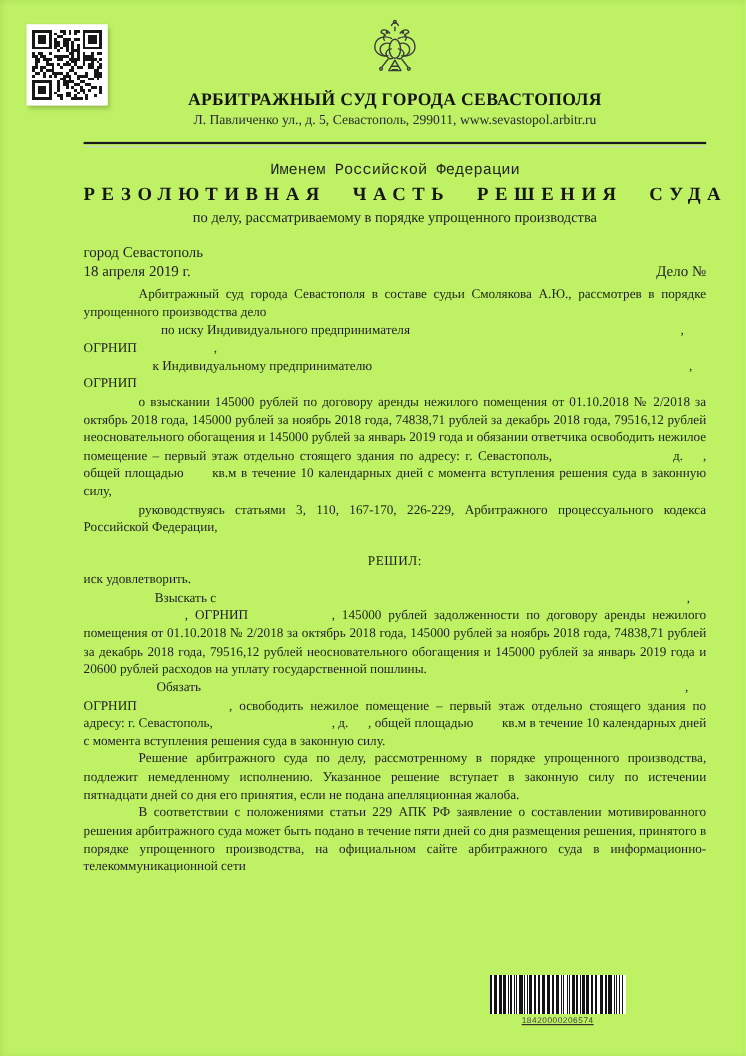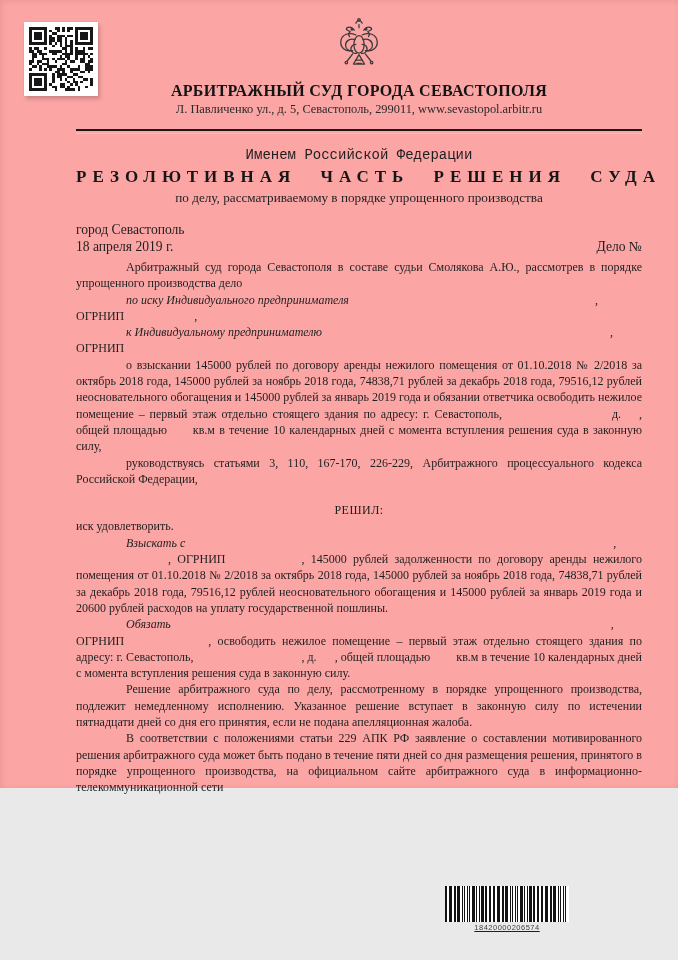--- a/index.html
+++ b/index.html
@@ -1,17 +1,17 @@
 <!DOCTYPE html>
 <html><head>
 <meta charset="utf-8">
 <style>
   html,body{margin:0;padding:0;width:678px;height:960px;overflow:hidden;background:#e9e9e9;}
   .page{
-    position:relative;width:678px;height:788px;background:#fca5a5;
+    position:relative;width:678px;height:960px;background:#bef264;
     font-family:"Liberation Serif","DejaVu Serif",serif;color:#1f1f1f;
     box-shadow:inset 2px 0 6px rgba(0,0,0,.05), inset 0 2px 6px rgba(0,0,0,.04);
   }
   .qr-wrap{
     position:absolute;left:24px;top:22px;width:74px;height:74px;background:#fff;
     box-shadow:2px 3px 4px rgba(0,0,0,.18),0 0 2px rgba(0,0,0,.08);
     display:flex;align-items:center;justify-content:center;
   }
   .qr-wrap svg{display:block;shape-rendering:crispEdges;}
   .content{position:absolute;left:76px;top:0;width:566px;}
@@ -26,21 +26,21 @@
   .doc-title{
     text-align:center;font-size:17px;font-weight:bold;margin-top:4px;
     letter-spacing:6px;word-spacing:14px;white-space:nowrap;color:#161616;
   }
   .doc-subtitle{text-align:center;font-size:13.2px;margin-top:3px;}
   .meta-city{font-size:13.6px;margin-top:16px;}
   .meta-row{display:flex;justify-content:space-between;font-size:13.6px;margin-top:1px;}
   .doc-body{margin-top:4px;font-size:12px;line-height:16.3px;}
   .bp{margin:0;text-align:justify;}
   .bp.indent{text-indent:50px;}
-  .bp.indent-line{text-indent:50px;text-align:left;font-style:italic;}
+  .bp.indent-line{text-indent:50px;text-align:center;}
   .bp.line,.bp.plain-left{text-align:left;}
   .bp.heading{text-align:center;margin-top:15px;letter-spacing:.5px;}
   .gap{display:inline-block;height:2px;}
   .barcode-wrap{position:absolute;left:445px;top:886px;width:124px;text-align:center;text-decoration:underline;}
   .barcode-wrap svg{display:block;shape-rendering:crispEdges;}
   .barcode-num{font-family:"Liberation Sans","DejaVu Sans",sans-serif;font-size:7.5px;color:#444;margin-top:1px;letter-spacing:.5px;}
 </style>
 </head>
 <body>
 

